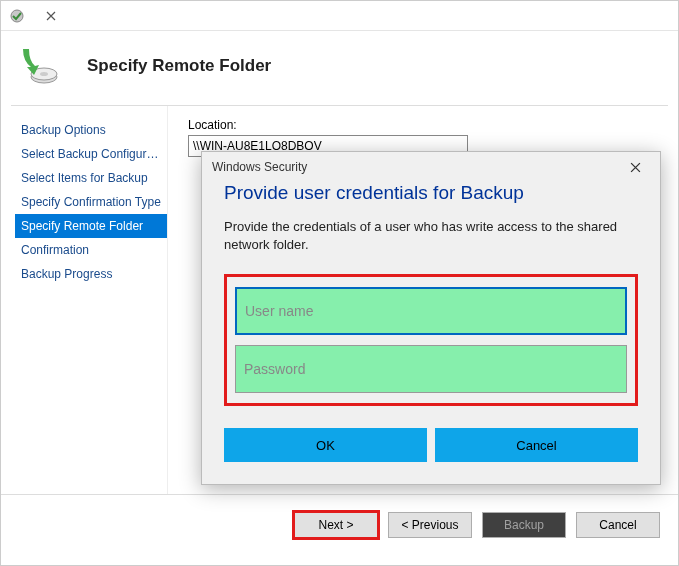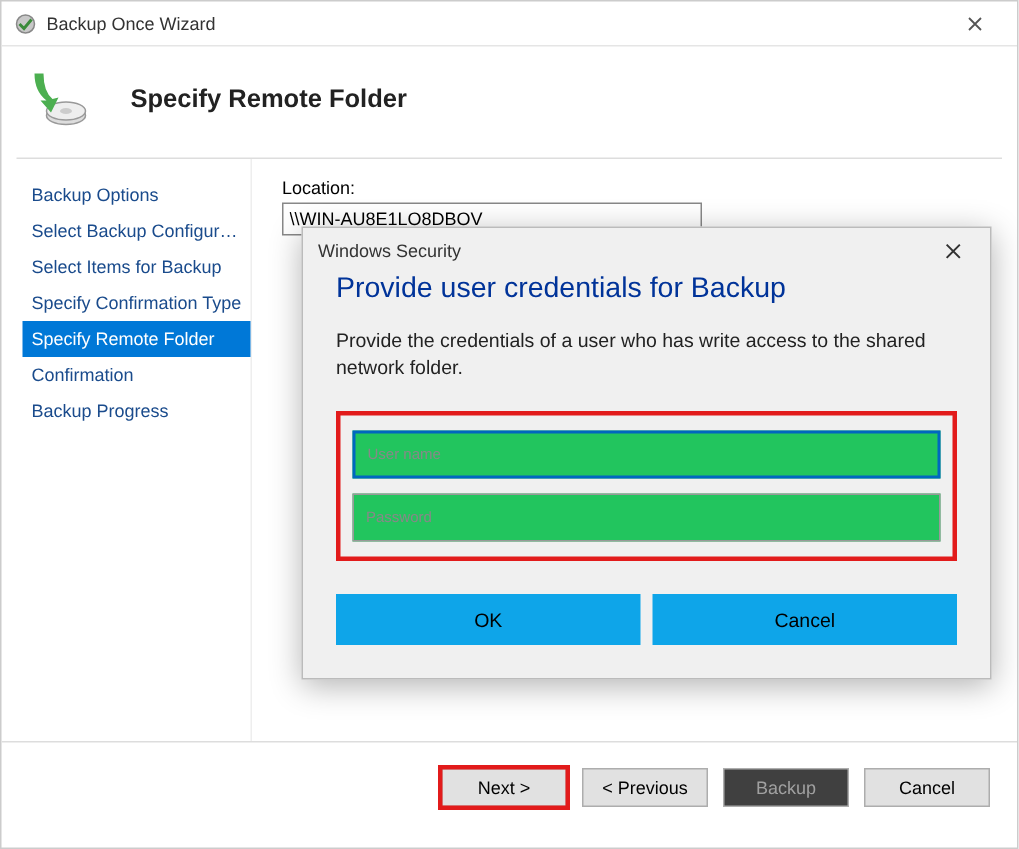--- a/index.html
+++ b/index.html
@@ -24,38 +24,37 @@
     .btn:disabled { color: #a0a0a0; background: #404040; cursor: default; }
     .btn.highlight-red { outline: 3px solid #e21b1b; outline-offset: -1px; }
     .dialog-backdrop { position: absolute; top: 150px; left: 200px; width: 460px; background: #f0f0f0; border: 1px solid #bbb; box-shadow: 0 4px 20px rgba(0,0,0,0.3); z-index: 10; }
     .dialog-titlebar { height: 30px; display: flex; align-items: center; padding: 0 10px; }
     .dialog-title { flex: 1; font-size: 12px; color: #333; }
     .dialog-close { width: 30px; height: 28px; display: flex; align-items: center; justify-content: center; cursor: pointer; font-size: 14px; color: #333; }
     .dialog-body { padding: 0 22px 22px 22px; }
     .dialog-heading { font-size: 19px; color: #003399; margin-bottom: 14px; }
     .dialog-text { font-size: 13px; color: #222; margin-bottom: 20px; line-height: 1.4; }
     .cred-box { border: 3px solid #e21b1b; padding: 10px 8px; margin-bottom: 22px; }
-    .cred-input { width: 100%; height: 32px; border: 1px solid #999; padding: 0 8px; font-size: 10px; margin-bottom: 10px; background: #22c55e; }
+    .cred-input { width: 100%; height: 48px; border: 1px solid #999; padding: 0 8px; font-size: 14px; margin-bottom: 10px; background: #86efac; }
     .cred-input.user { border: 2px solid #0067c0; }
     .cred-input::placeholder { color: #888; }
     .cred-input:last-child { margin-bottom: 0; }
     .dialog-buttons { display: flex; gap: 8px; }
     .dialog-btn { flex: 1; height: 34px; border: none; background: #0ea5e9; font-size: 13px; cursor: pointer; }
   </style>
 </head>
 <body>
 
 <div class="titlebar">
   <span class="titlebar-icon">
     <svg viewBox="0 0 16 16">
         <circle cx="8" cy="8" r="6" fill="#c8c8c8" stroke="#888"></circle>
         <path d="M4 8 L7 11 L12 5" stroke="#3a8b3a" stroke-width="2" fill="none"></path>
       </svg>
   </span>
-  <span class="titlebar-text">Backup Once Wizard</span>
   <span class="titlebar-close">
     <svg width="10" height="10" viewBox="0 0 10 10">
         <path d="M1 1 L9 9 M9 1 L1 9" stroke="#555" stroke-width="1.2"></path>
       </svg>
   </span>
 </div>
 
 <div class="header">
   <span class="header-icon">
     <svg viewBox="0 0 42 42">

